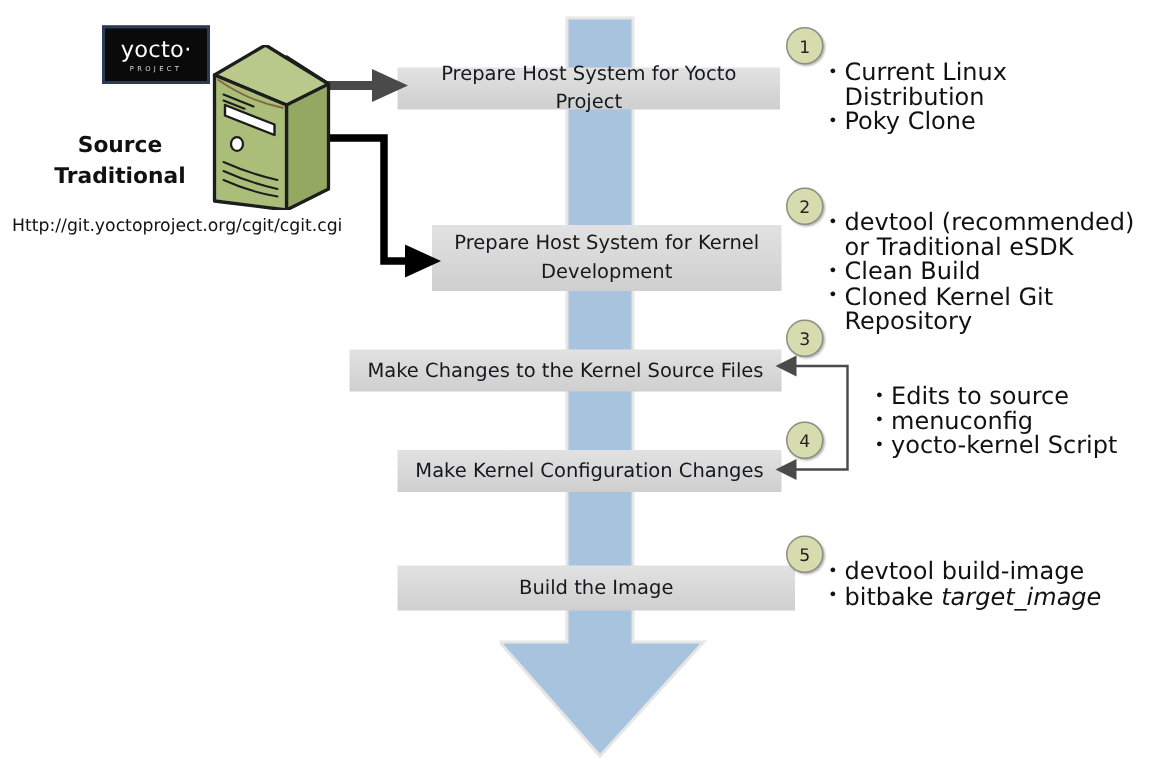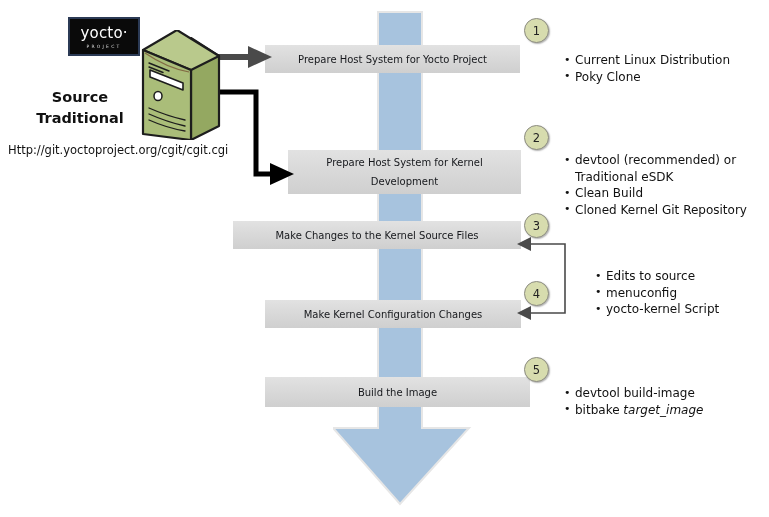--- a/index.html
+++ b/index.html
@@ -38,45 +38,45 @@
   .server{position:absolute;left:133px;top:30px;width:92px;height:110px;z-index:5;}
 
   
   .conn{position:absolute;left:180px;top:30px;width:130px;height:160px;z-index:4;}
 
   
   .pbox{
     position:absolute;z-index:3;box-sizing:border-box;
     background:linear-gradient(to bottom,#e2e2e2 0%,#dcdcdc 30%,#cfcfcf 100%);
     display:flex;align-items:center;justify-content:center;
-    text-align:center;font-size:10px;line-height:19px;color:#16181c;
+    text-align:center;font-size:13px;line-height:19px;color:#16181c;
     padding:0 8px;
   }
   #box1{left:265px;top:45px;width:255px;height:28px;}
   #box2{left:288px;top:150px;width:233px;height:44px;text-align:center;}
-  #box3{left:233px;top:221px;width:288px;height:28px;}
+  #box3{left:233px;top:233px;width:288px;height:28px;}
   #box4{left:265px;top:300px;width:256px;height:28px;}
   #box5{left:265px;top:377px;width:265px;height:30px;}
 
   
   .badge{
     position:absolute;z-index:7;width:25px;height:25px;border-radius:50%;
     background:#d7dcae;border:1.5px solid #8d8d82;box-sizing:border-box;
     display:flex;align-items:center;justify-content:center;
     font-size:11.5px;color:#222;
     box-shadow:1px 1px 1.5px rgba(0,0,0,.30);
   }
   #badge1{left:524px;top:18px;}
   #badge2{left:524px;top:125px;}
   #badge3{left:524px;top:213px;}
   #badge4{left:524px;top:281px;}
   #badge5{left:524px;top:357px;}
 
   
-  .blist{position:absolute;z-index:6;margin:12px;padding:0;list-style:none;font-size:12px;line-height:16.5px;color:#111;}
+  .blist{position:absolute;z-index:6;margin:0;padding:0;list-style:none;font-size:16px;line-height:16.5px;color:#111;}
   .blist li{position:relative;padding-left:11px;}
   .blist li:before{content:"\2022";position:absolute;left:0;top:-0.5px;font-size:11px;color:#111;}
   #list1{left:552px;top:40px;width:200px;}
   #list2{left:552px;top:140px;width:205px;}
   #list3{left:583px;top:256px;width:165px;}
   #list5{left:552px;top:373px;width:190px;}
   .ital{font-style:italic;}
 
   
   .bracket{position:absolute;left:515px;top:232px;width:70px;height:95px;z-index:5;}

